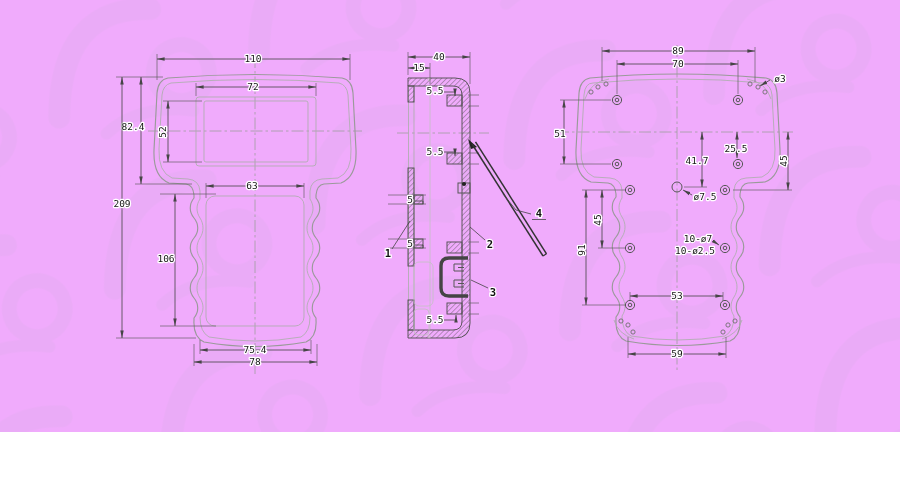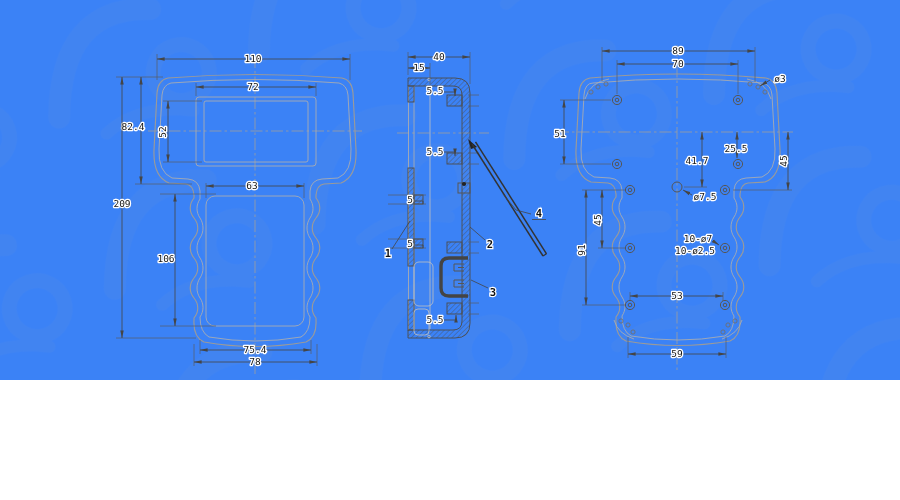--- a/index.html
+++ b/index.html
@@ -1,16 +1,16 @@
 <!DOCTYPE html>
 <html><head>
 <meta charset="utf-8">
 <style>
   html,body{margin:0;padding:0;background:#fff;}
-  .stage{position:relative;width:900px;height:380px;background:#3b82f6;overflow:hidden;
+  .stage{position:relative;width:900px;height:432px;background:#f0abfc;overflow:hidden;
          font-family:"DejaVu Sans Mono", monospace;}
   svg{display:block;}
   .out  {stroke:#9a9a9a;stroke-width:1.15;fill:none;}
   .in2  {stroke:#adadad;stroke-width:0.85;fill:none;}
   .lite {stroke:#c2c2c2;stroke-width:0.8;fill:none;}
   .dim  {stroke:#454545;stroke-width:0.8;fill:none;}
   .ext  {stroke:#5a5a5a;stroke-width:0.65;fill:none;}
   .lead {stroke:#454545;stroke-width:0.8;fill:none;}
   .cl   {stroke:#9f9f9f;stroke-width:0.8;fill:none;stroke-dasharray:12 3 2.5 3;}
   .hat  {fill:url(#hatch);stroke:#4c4c4c;stroke-width:0.9;}

